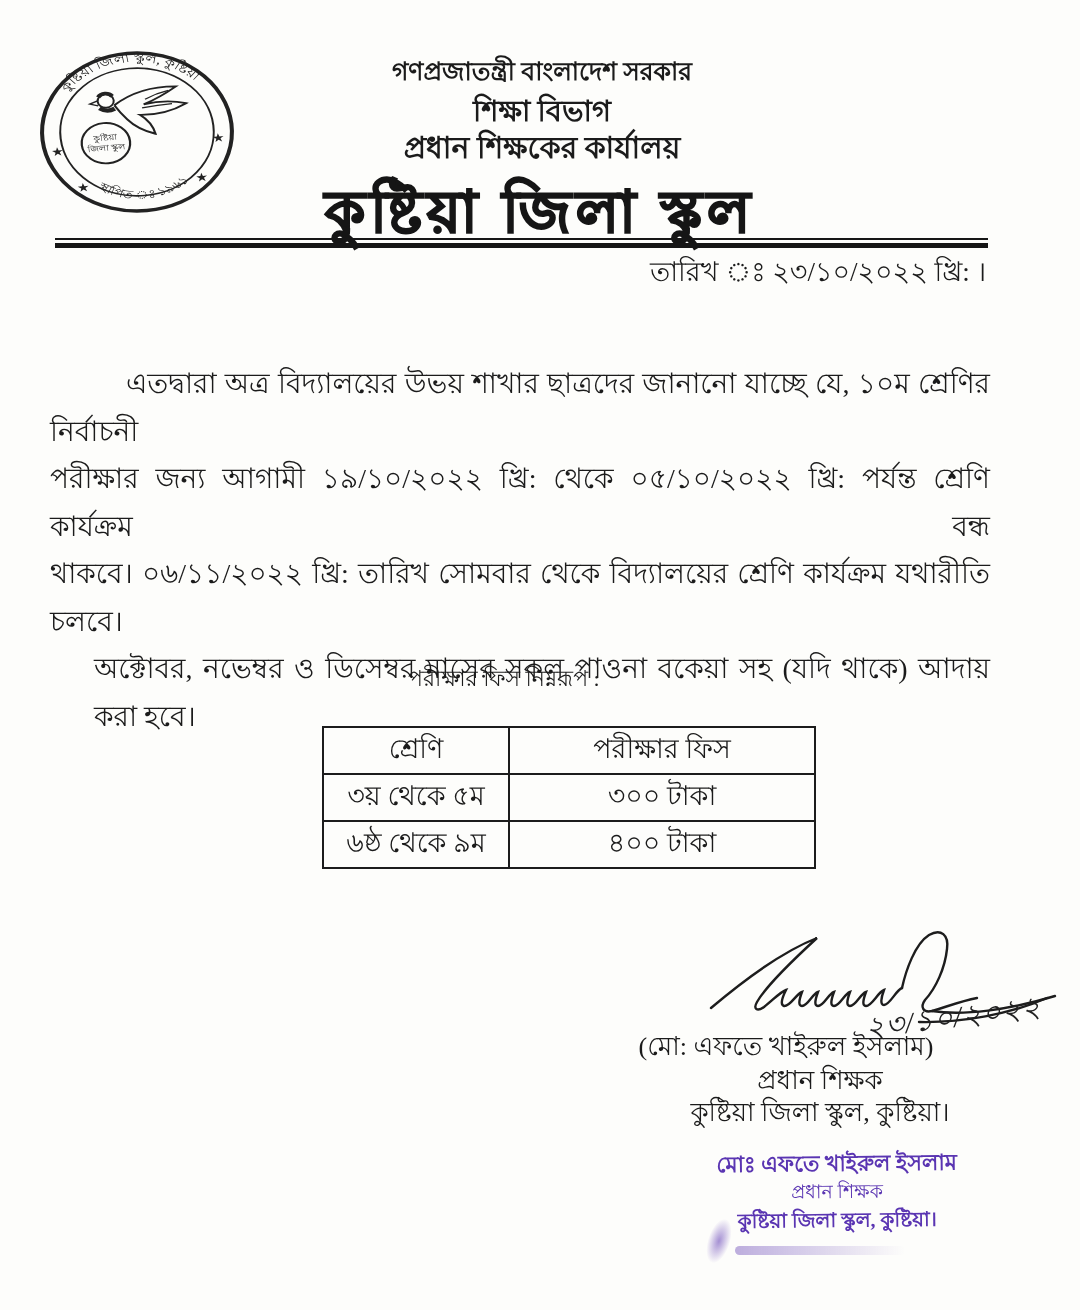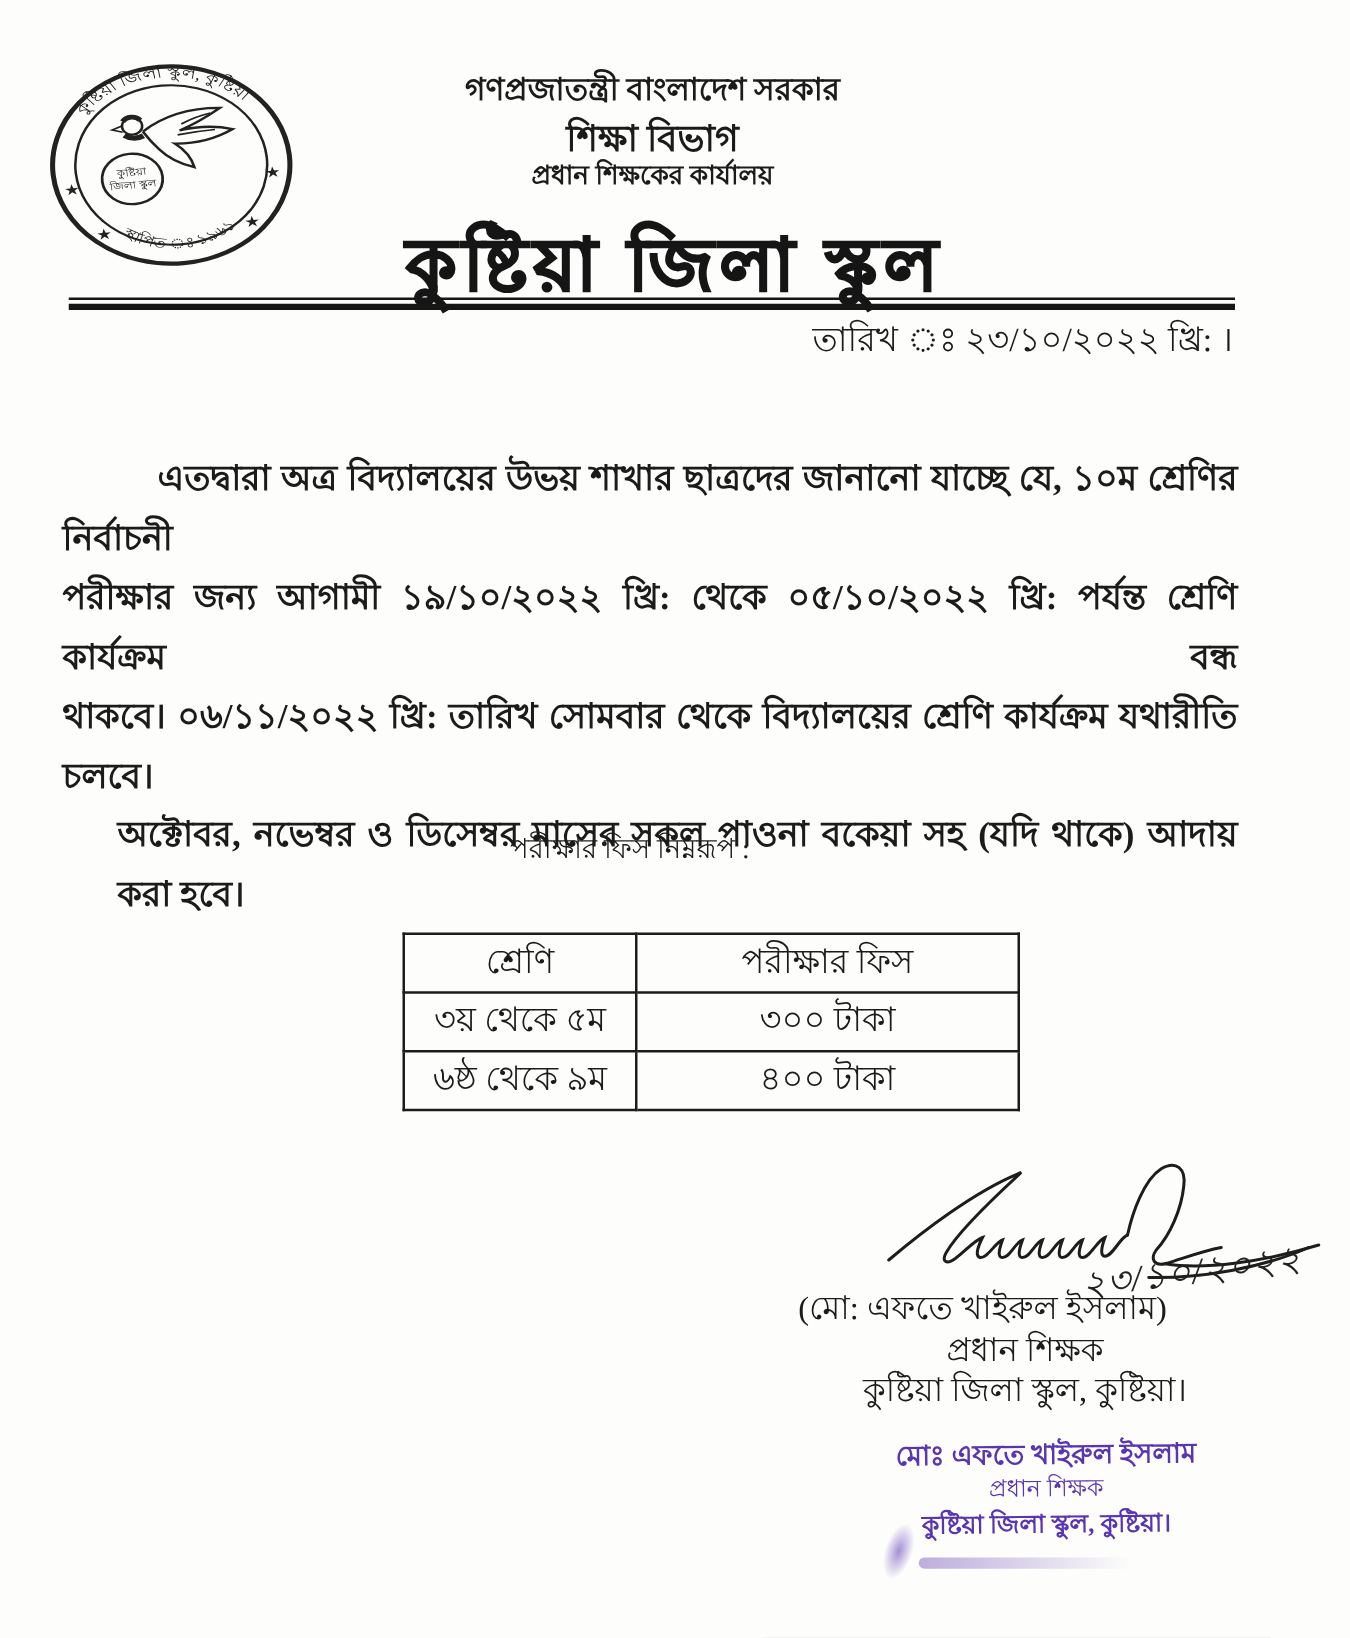--- a/index.html
+++ b/index.html
@@ -5,45 +5,45 @@
   * { margin:0; padding:0; box-sizing:border-box; }
   html,body { background:#e9e9e9; }
   .page {
     position:relative; width:1080px; height:1310px; margin:0 auto;
     background:#fdfdfb; overflow:hidden; color:#1b1b1b;
     font-family:"Liberation Serif","DejaVu Sans",sans-serif;
   }
   .abs { position:absolute; }
 
   
-  .hdr-line { left:22px; width:1000px; text-align:center; font-weight:600; }
+  .hdr-line { left:42px; width:1000px; text-align:center; font-weight:600; }
   .hdr-govt   { top:52px;  font-size:25px; }
   .hdr-dept   { top:88px;  font-size:29px; }
-  .hdr-office { top:124px; font-size:21px; }
+  .hdr-office { top:124px; font-size:30px; }
   .school-title {
     top:168px; left:0; width:1080px; text-align:center;
     font-size:58px; font-weight:900; letter-spacing:5px; color:#151515;
     -webkit-text-stroke:1.6px #151515;
   }
   .rule { left:55px; top:238px; width:933px; height:10px;
           border-top:2px solid #161616; border-bottom:5px solid #161616; }
   .date-line { top:251px; left:650px; width:340px; font-size:27px; }
 
   
   .seal { left:36px; top:48px; width:202px; height:168px; }
 
   
   .body-par { top:360px; left:50px; width:940px; font-size:28px; }
-  .body-par .ln { display:block; line-height:47.5px; text-align:justify; text-align-last:justify; white-space:normal;font-weight:bold; }
+  .body-par .ln { display:block; line-height:47.5px; text-align:justify; text-align-last:justify; white-space:normal; }
   .body-par .ln.first { text-indent:76px; }
   .body-par .ln.last  { text-align-last:left;margin-left:44px; }
 
   
   .fees-cap { top:661px; left:408px; font-size:22px; }
-  table.fees { position:absolute; top:746px; left:322px; border-collapse:collapse; }
+  table.fees { position:absolute; top:726px; left:322px; border-collapse:collapse; }
   table.fees th, table.fees td {
     border:2px solid #1c1c1c; font-size:27px; font-weight:400;
     text-align:center; vertical-align:middle; height:38px; padding:0 6px;
   }
   table.fees .c1 { width:186px; } table.fees .c2 { width:306px; }
 
   
   .sig-svg  { left:695px; top:928px; }
   .sig-date { left:865px; top:992px; width:210px; font-size:29px; font-style:italic;
               transform:rotate(-7deg); color:#222; letter-spacing:1px; }

